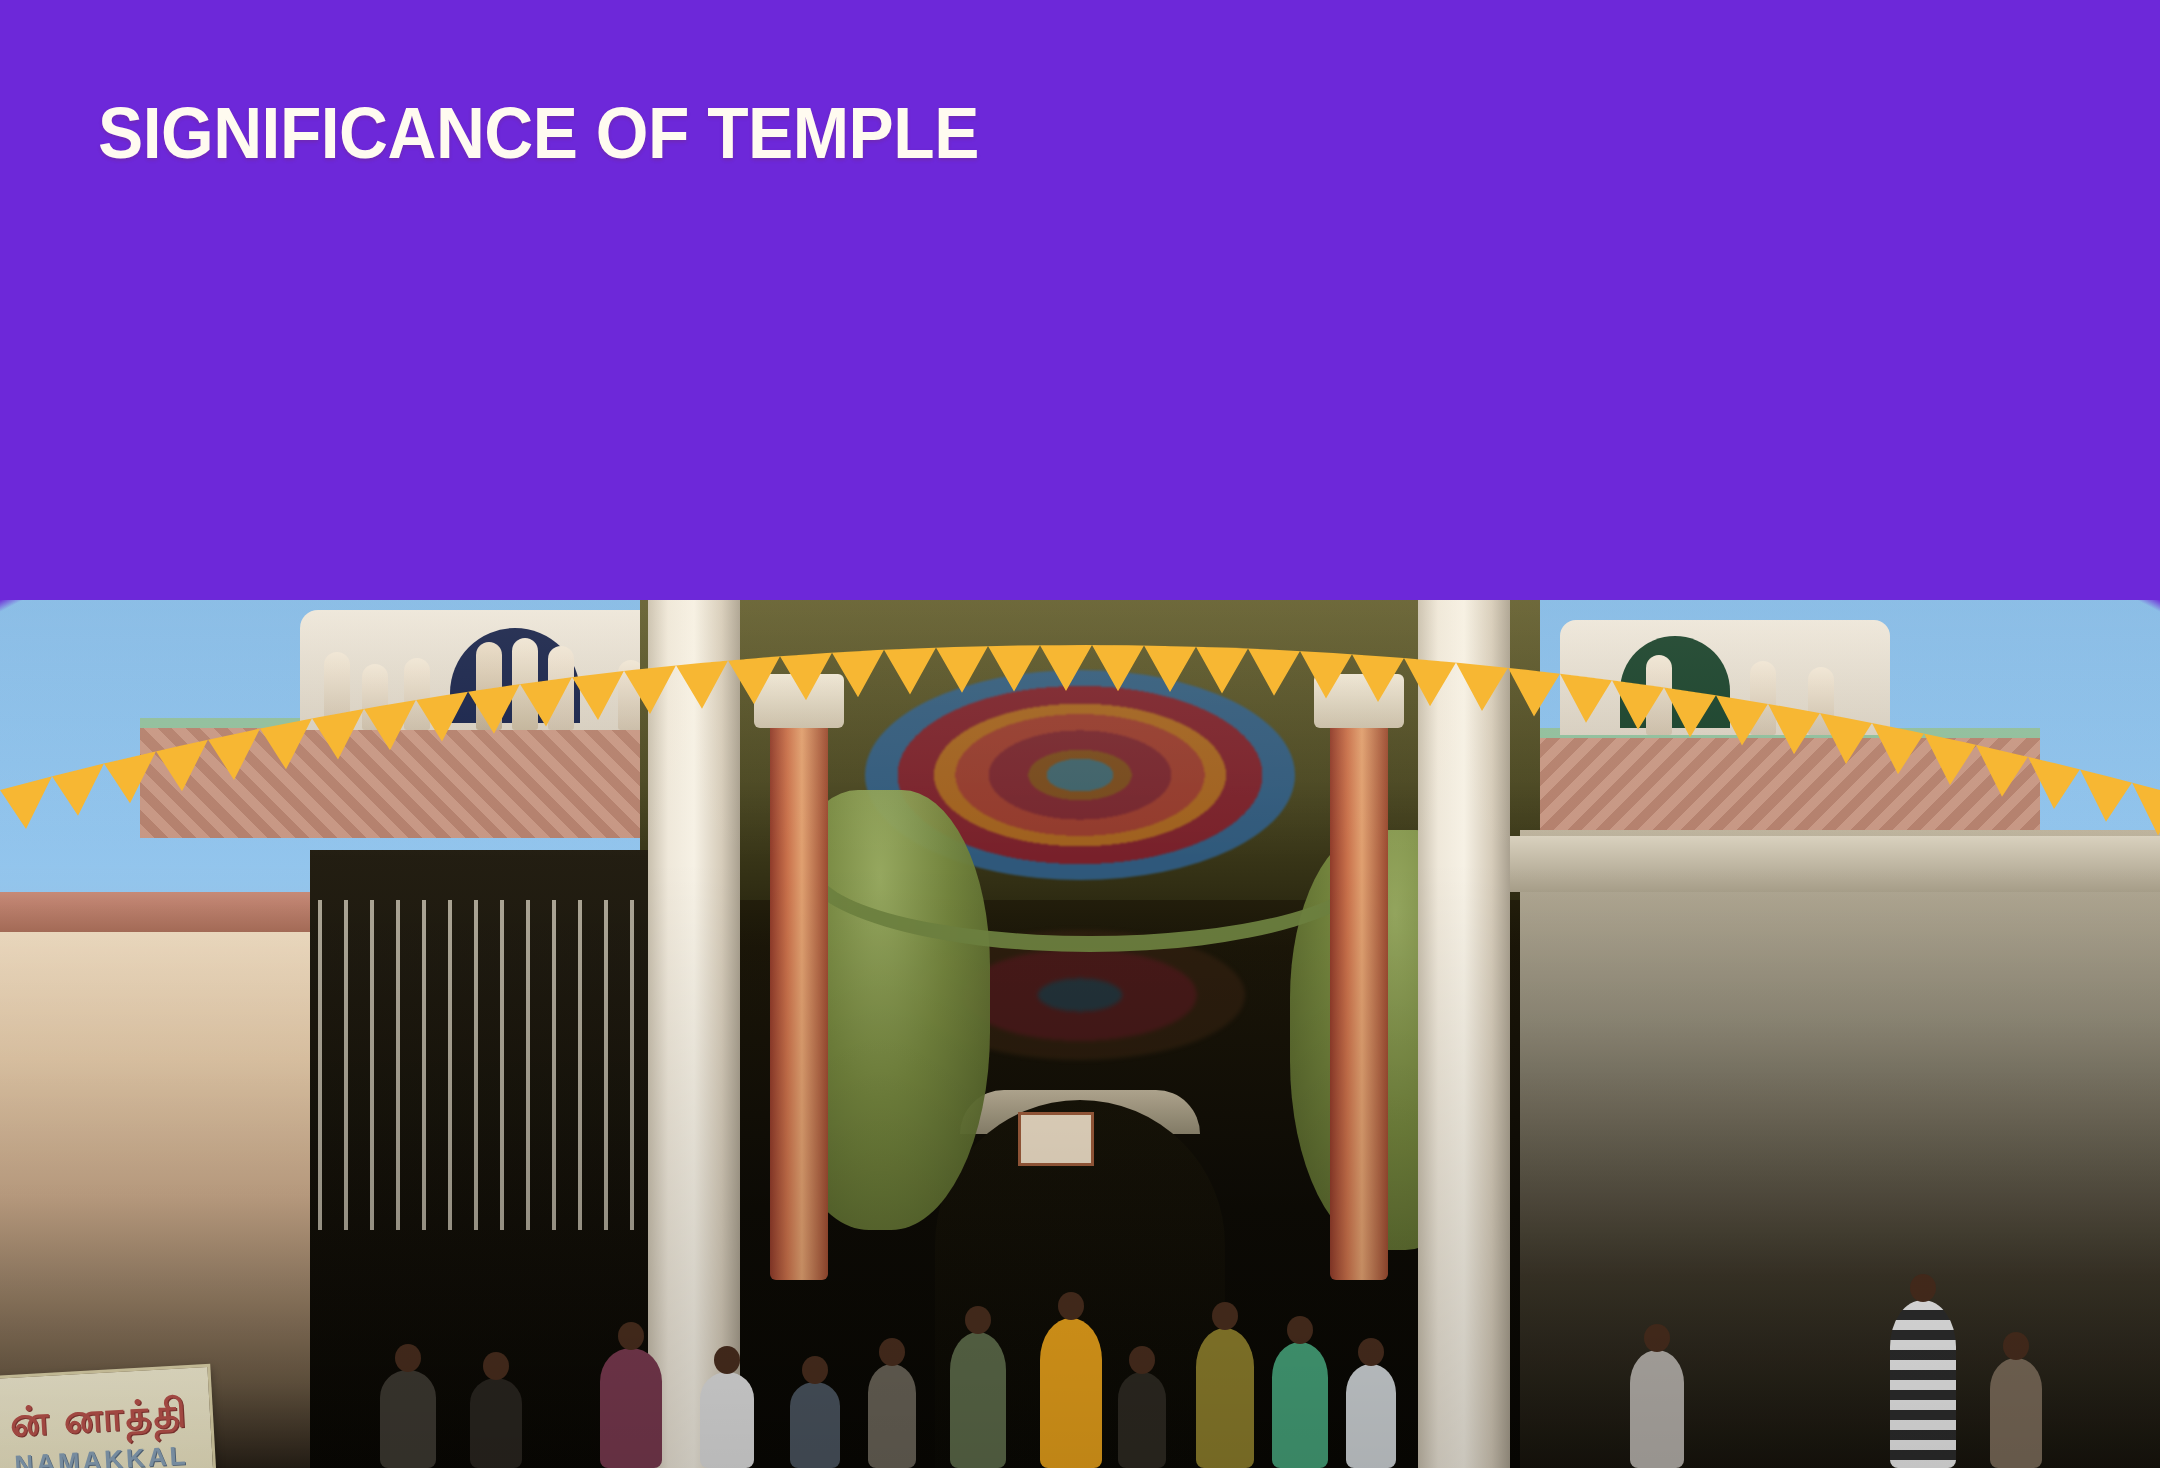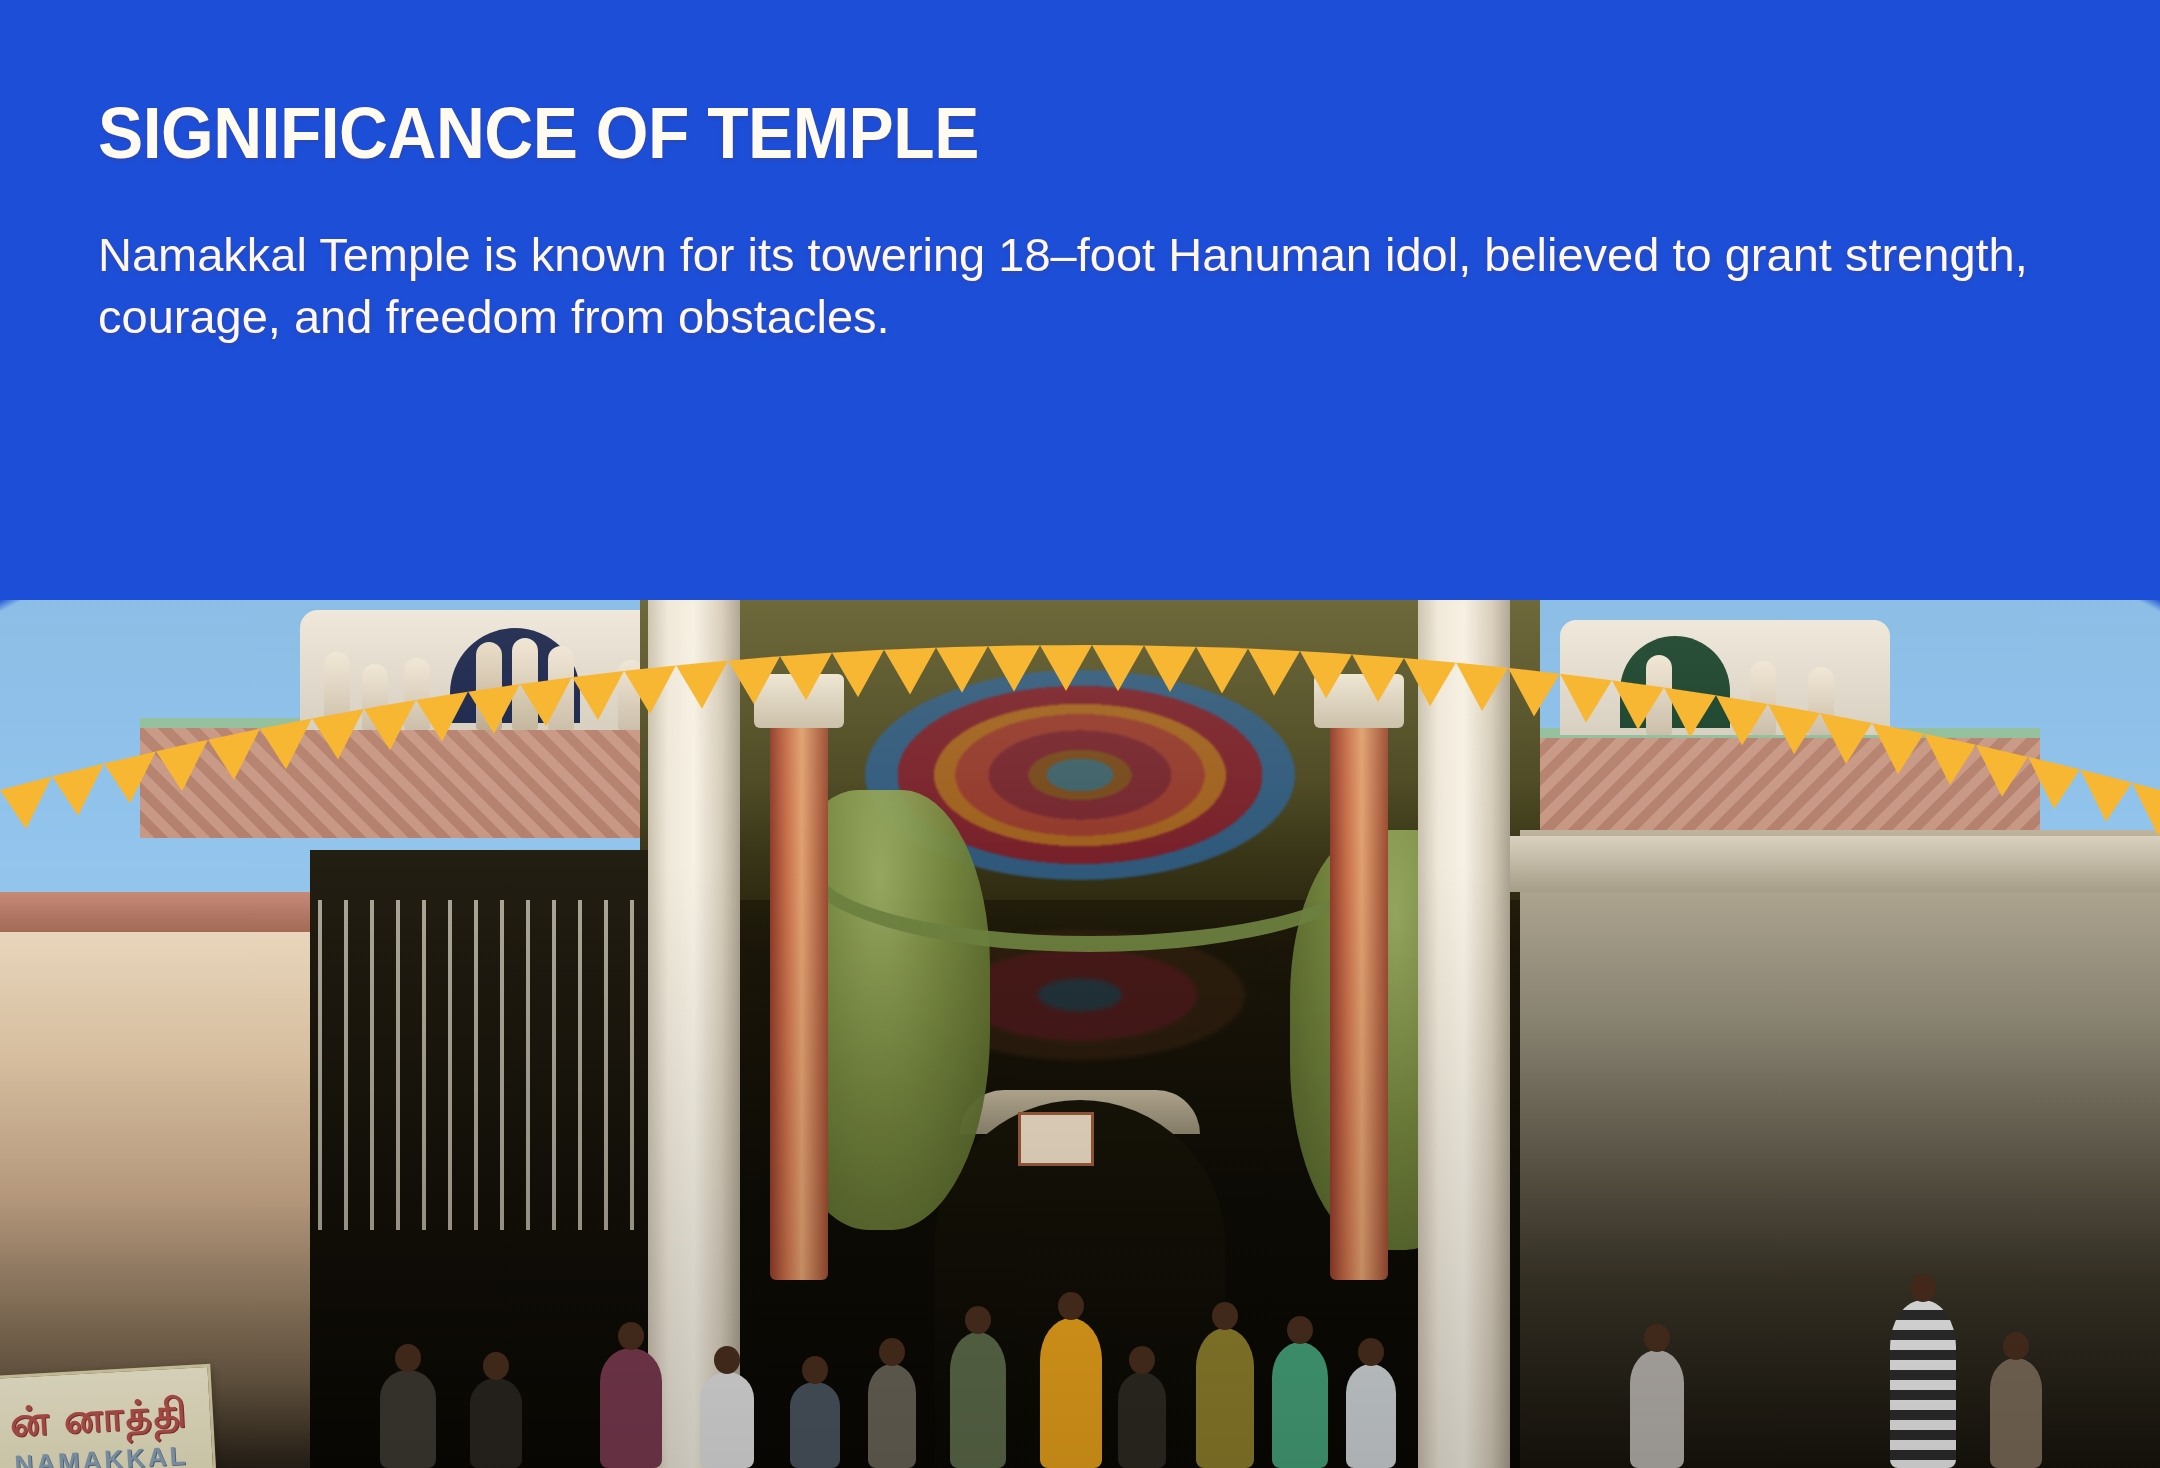--- a/index.html
+++ b/index.html
@@ -5,21 +5,21 @@
 <style>
   * { box-sizing: border-box; margin: 0; padding: 0; }
   html, body {
     width: 2160px; height: 1468px;
     overflow: hidden;
     font-family: "Liberation Sans", sans-serif;
   }
   #card {
     position: relative;
     width: 2160px; height: 1468px;
-    background: #1d4ed8;
+    background: #6d28d9;
     overflow: hidden;
   }
 
   
   #text-block {
     position: absolute;
     left: 98px; top: 96px;
     width: 1970px;
     z-index: 40;
   }
@@ -400,17 +400,16 @@
         </clipPath>
       </defs>
       <g clip-path="url(#archClip)">
         <path id="teeth" fill="#F7B733" d="M-52,230 L-26,276 L0,230 Z M0,230 L26,269.10255486968447 L52,216.373182441701 Z M52,216.373182441701 L78,255.81188271604938 L104,203.4186556927298 Z M104,203.4186556927298 L130,243.19350137174212 L156,191.13641975308644 Z M156,191.13641975308644 L182,231.24741083676267 L208,179.5264746227709 Z M208,179.5264746227709 L234,219.9736111111111 L260,168.58882030178324 Z M260,168.58882030178324 L286,209.37210219478737 L312,158.3234567901235 Z M312,158.3234567901235 L338,199.4428840877915 L364,148.7303840877915 Z M364,148.7303840877915 L390,190.18595679012347 L416,139.80960219478735 Z M416,139.80960219478735 L442,181.60132030178326 L468,131.5611111111111 Z M468,131.5611111111111 L494,173.6889746227709 L520,123.98491083676271 Z M520,123.98491083676271 L546,166.44891975308641 L572,117.0810013717421 Z M572,117.0810013717421 L598,159.88115569272975 L624,110.84938271604939 Z M624,110.84938271604939 L650,153.98568244170096 L676,105.29005486968452 Z M676,105.29005486968452 L702,148.76250000000002 L728,100.40301783264746 Z M728,100.40301783264746 L754,144.21160836762687 L780,96.18827160493824 Z M780,96.18827160493824 L806,140.3330075445816 L832,92.64581618655693 Z M832,92.64581618655693 L858,137.12669753086422 L884,89.77565157750344 Z M884,89.77565157750344 L910,134.59267832647464 L936,87.57777777777775 Z M936,87.57777777777775 L962,132.73094993141288 L988,86.05219478737996 Z M988,86.05219478737996 L1014,131.54151234567902 L1040,85.19890260631001 Z M1040,85.19890260631001 L1066,131.024365569273 L1092,85.0179012345679 Z M1092,85.0179012345679 L1118,131.1795096021948 L1144,85.50919067215364 Z M1144,85.50919067215364 L1170,132.00694444444446 L1196,86.6727709190672 Z M1196,86.6727709190672 L1222,133.50667009602194 L1248,88.50864197530863 Z M1248,88.50864197530863 L1274,135.6786865569273 L1300,91.01680384087791 Z M1300,91.01680384087791 L1326,138.5229938271605 L1352,94.19725651577502 Z M1352,94.19725651577502 L1378,142.0395919067215 L1404,98.05000000000001 Z M1404,98.05000000000001 L1430,146.22848079561044 L1456,102.5750342935528 Z M1456,102.5750342935528 L1482,151.08966049382715 L1508,107.77235939643349 Z M1508,107.77235939643349 L1534,156.62313100137172 L1560,113.64197530864196 Z M1560,113.64197530864196 L1586,162.82889231824416 L1612,120.18388203017834 Z M1612,120.18388203017834 L1638,169.70694444444445 L1664,127.39807956104252 Z M1664,127.39807956104252 L1690,177.25728737997255 L1716,135.28456790123454 Z M1716,135.28456790123454 L1742,185.47992112482854 L1768,143.84334705075446 Z M1768,143.84334705075446 L1794,194.37484567901237 L1820,153.07441700960217 Z M1820,153.07441700960217 L1846,203.942061042524 L1872,162.9777777777778 Z M1872,162.9777777777778 L1898,214.1815672153635 L1924,173.5534293552812 Z M1924,173.5534293552812 L1950,225.09336419753086 L1976,184.80137174211248 Z M1976,184.80137174211248 L2002,236.67745198902605 L2028,196.7216049382716 Z M2028,196.7216049382716 L2054,248.93383058984912 L2080,209.31412894375853 Z M2080,209.31412894375853 L2106,261.86249999999995 L2132,222.5789437585734 Z M2132,222.5789437585734 L2158,275.46346021947875 L2184,230 Z M2184,230 L2210,276 L2236,230 Z M0,230 L0,230 L20,224.67935528120708 L40,219.45816186556928 L60,214.33641975308643 L80,209.31412894375862 L100,204.39128943758573 L120,199.56790123456787 L140,194.84396433470508 L160,190.21947873799726 L180,185.69444444444443 L200,181.26886145404666 L220,176.94272976680384 L240,172.71604938271602 L260,168.58882030178324 L280,164.5610425240055 L300,160.63271604938274 L320,156.80384087791495 L340,153.07441700960217 L360,149.44444444444446 L380,145.9139231824417 L400,142.48285322359402 L420,139.15123456790124 L440,135.9190672153635 L460,132.78635116598076 L480,129.7530864197531 L500,126.81927297668038 L520,123.98491083676271 L540,121.25 L560,118.6145404663923 L580,116.0785322359396 L600,113.64197530864196 L620,111.30486968449931 L640,109.06721536351166 L660,106.92901234567901 L680,104.89026063100135 L700,102.95096021947873 L720,101.11111111111113 L740,99.3707133058985 L760,97.72976680384087 L780,96.18827160493824 L800,94.74622770919068 L820,93.40363511659808 L840,92.16049382716051 L860,91.01680384087791 L880,89.97256515775034 L900,89.02777777777777 L920,88.18244170096021 L940,87.43655692729769 L960,86.79012345679013 L980,86.2431412894376 L1000,85.79561042524004 L1020,85.44753086419755 L1040,85.19890260631001 L1060,85.04972565157752 L1080,85 L1100,85.0497256515775 L1120,85.19890260631001 L1140,85.44753086419753 L1160,85.79561042524007 L1180,86.24314128943759 L1200,86.79012345679013 L1220,87.43655692729767 L1240,88.18244170096021 L1260,89.02777777777779 L1280,89.97256515775035 L1300,91.01680384087791 L1320,92.16049382716051 L1340,93.40363511659807 L1360,94.74622770919068 L1380,96.18827160493825 L1400,97.72976680384087 L1420,99.3707133058985 L1440,101.11111111111111 L1460,102.95096021947874 L1480,104.89026063100138 L1500,106.92901234567901 L1520,109.06721536351166 L1540,111.3048696844993 L1560,113.64197530864196 L1580,116.07853223593966 L1600,118.6145404663923 L1620,121.25 L1640,123.9849108367627 L1660,126.81927297668037 L1680,129.7530864197531 L1700,132.78635116598082 L1720,135.9190672153635 L1740,139.15123456790124 L1760,142.48285322359393 L1780,145.9139231824417 L1800,149.44444444444446 L1820,153.07441700960217 L1840,156.80384087791495 L1860,160.63271604938274 L1880,164.56104252400547 L1900,168.58882030178324 L1920,172.71604938271602 L1940,176.94272976680384 L1960,181.26886145404666 L1980,185.6944444444444 L2000,190.21947873799726 L2020,194.84396433470508 L2040,199.56790123456787 L2060,204.39128943758575 L2080,209.31412894375853 L2100,214.3364197530864 L2120,219.45816186556928 L2140,224.67935528120708 L2160,230 L2160,224 L2140,218.67935528120708 L2120,213.45816186556928 L2100,208.3364197530864 L2080,203.31412894375853 L2060,198.39128943758575 L2040,193.56790123456787 L2020,188.84396433470508 L2000,184.21947873799726 L1980,179.6944444444444 L1960,175.26886145404666 L1940,170.94272976680384 L1920,166.71604938271602 L1900,162.58882030178324 L1880,158.56104252400547 L1860,154.63271604938274 L1840,150.80384087791495 L1820,147.07441700960217 L1800,143.44444444444446 L1780,139.9139231824417 L1760,136.48285322359393 L1740,133.15123456790124 L1720,129.9190672153635 L1700,126.78635116598082 L1680,123.75308641975309 L1660,120.81927297668037 L1640,117.9849108367627 L1620,115.25 L1600,112.6145404663923 L1580,110.07853223593966 L1560,107.64197530864196 L1540,105.3048696844993 L1520,103.06721536351166 L1500,100.92901234567901 L1480,98.89026063100138 L1460,96.95096021947874 L1440,95.11111111111111 L1420,93.3707133058985 L1400,91.72976680384087 L1380,90.18827160493825 L1360,88.74622770919068 L1340,87.40363511659807 L1320,86.16049382716051 L1300,85.01680384087791 L1280,83.97256515775035 L1260,83.02777777777779 L1240,82.18244170096021 L1220,81.43655692729767 L1200,80.79012345679013 L1180,80.24314128943759 L1160,79.79561042524007 L1140,79.44753086419753 L1120,79.19890260631001 L1100,79.0497256515775 L1080,79 L1060,79.04972565157752 L1040,79.19890260631001 L1020,79.44753086419755 L1000,79.79561042524004 L980,80.2431412894376 L960,80.79012345679013 L940,81.43655692729769 L920,82.18244170096021 L900,83.02777777777777 L880,83.97256515775034 L860,85.01680384087791 L840,86.16049382716051 L820,87.40363511659808 L800,88.74622770919068 L780,90.18827160493824 L760,91.72976680384087 L740,93.3707133058985 L720,95.11111111111113 L700,96.95096021947873 L680,98.89026063100135 L660,100.92901234567901 L640,103.06721536351166 L620,105.30486968449931 L600,107.64197530864196 L580,110.0785322359396 L560,112.6145404663923 L540,115.25 L520,117.98491083676271 L500,120.81927297668038 L480,123.75308641975309 L460,126.78635116598076 L440,129.9190672153635 L420,133.15123456790124 L400,136.48285322359402 L380,139.9139231824417 L360,143.44444444444446 L340,147.07441700960217 L320,150.80384087791495 L300,154.63271604938274 L280,158.5610425240055 L260,162.58882030178324 L240,166.71604938271602 L220,170.94272976680384 L200,175.26886145404666 L180,179.69444444444443 L160,184.21947873799726 L140,188.84396433470508 L120,193.56790123456787 L100,198.39128943758573 L80,203.31412894375862 L60,208.33641975308643 L40,213.45816186556928 L20,218.67935528120708 L0,224 Z"></path>
       </g>
     </svg>
   </div>
 
   <div id="text-block">
     <h1 id="page-title">SIGNIFICANCE OF TEMPLE</h1>
-    <p id="page-body">Namakkal Temple is known for its towering 18–foot Hanuman idol, believed to grant strength, courage, and freedom from obstacles.</p>
   </div>
 
   <div id="vignette"></div>
 </div>
 
 </body></html>

